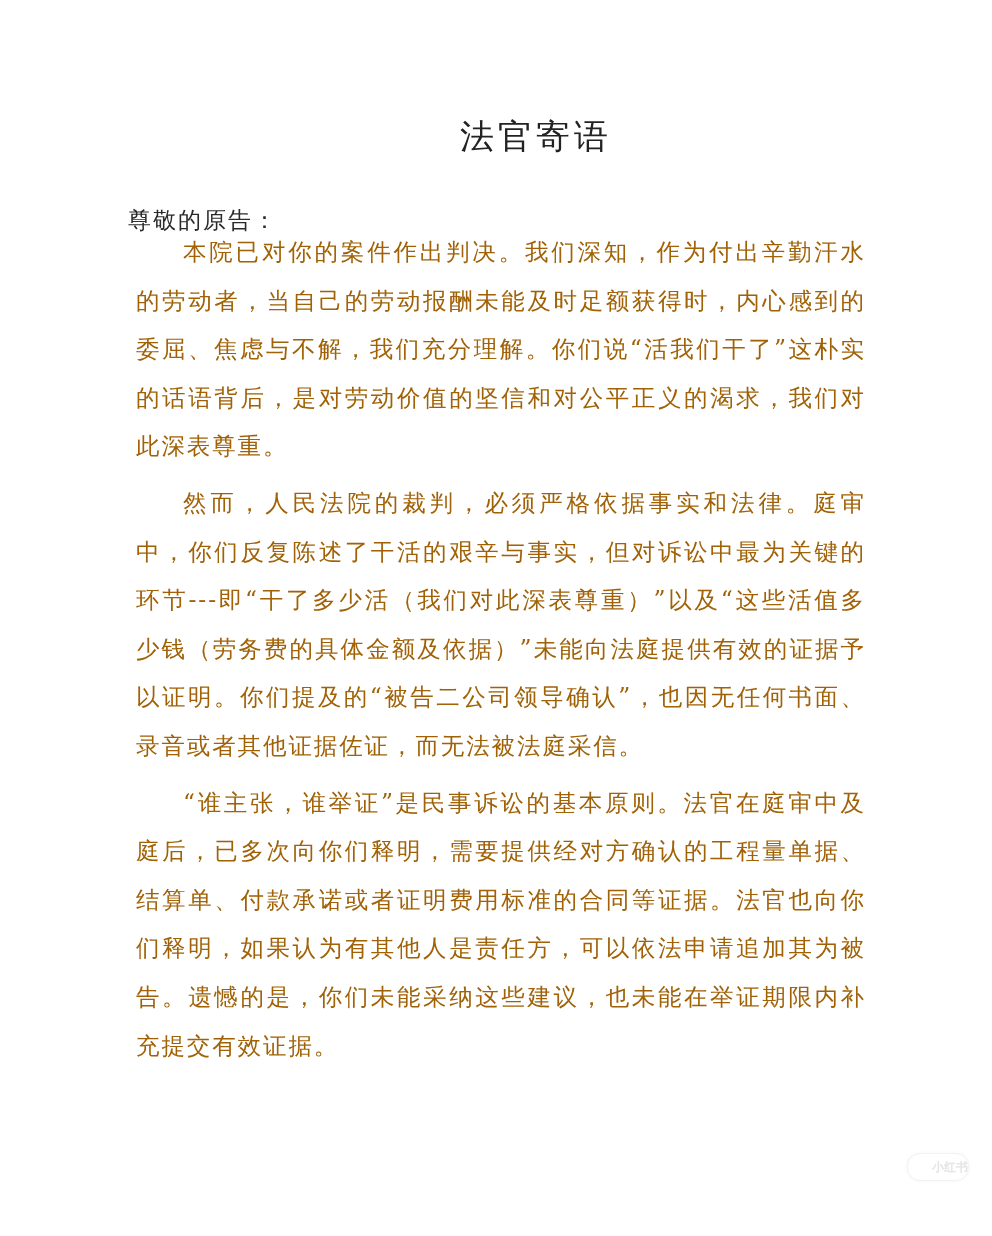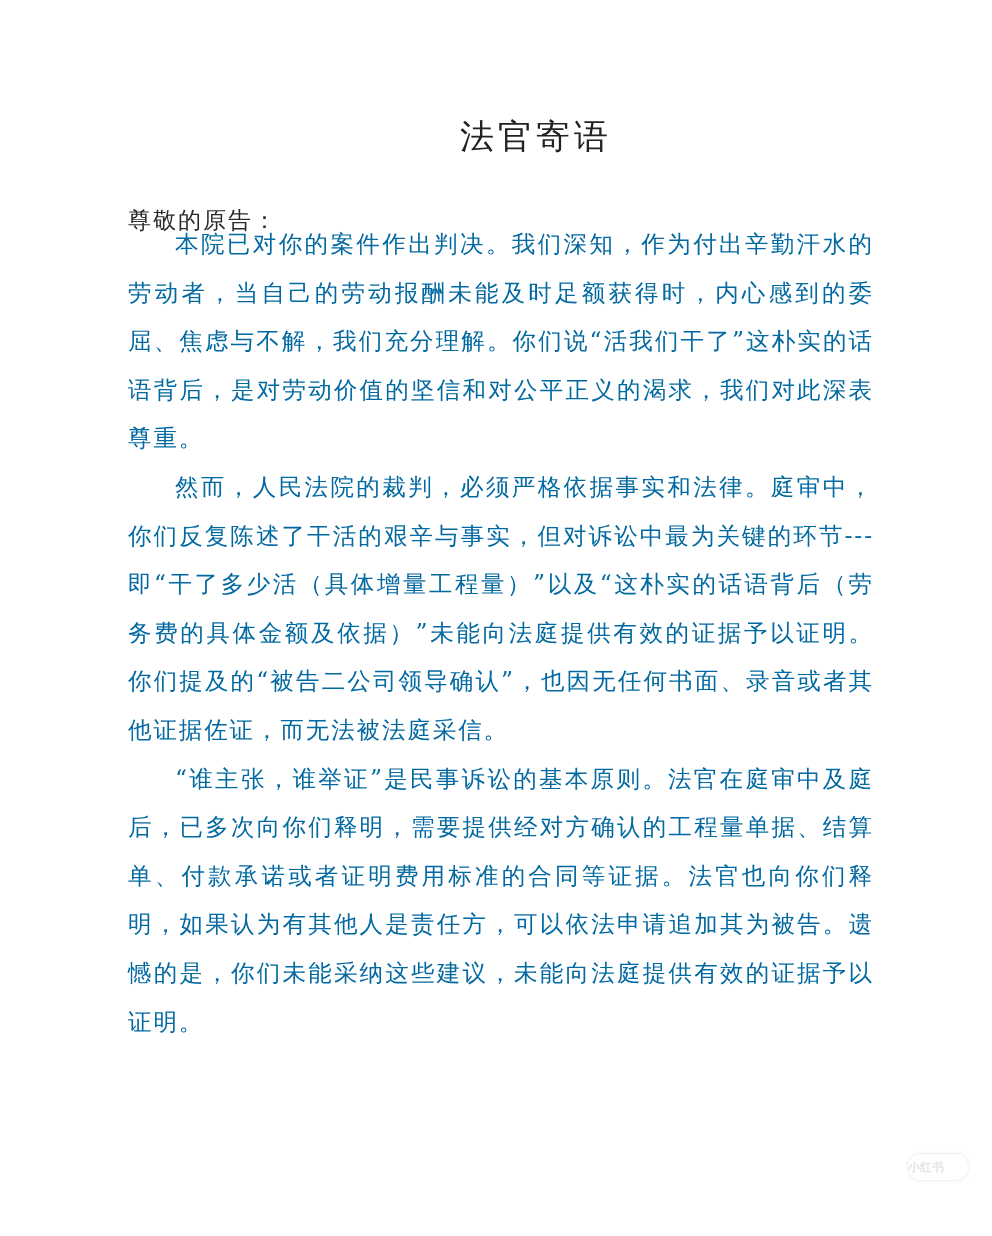--- a/index.html
+++ b/index.html
@@ -42,55 +42,55 @@
       color: #2a2a2a;
       margin-top: 28px;
     }
     .body-text {
       position: absolute;
       top: 220px;
       left: 128px;
       width: 746px;
     }
     .para {
-      margin: 0;
+      margin: 8px;
       font-size: 23.5px;
       line-height: 48.6px;
       text-indent: 2em;
       text-align: justify;
       text-justify: inter-character;
       letter-spacing: 1.9px;
-      color: #0369a1;
+      color: #a16207;
     }
     .para + .para {
       margin-top: 0;
     }
     .watermark {
       position: absolute;
       left: 907px;
       top: 1153px;
       width: 60px;
       height: 26px;
       border-radius: 13px;
       border: 1px solid #f2f2f2;
       box-shadow: 0 0 4px rgba(0,0,0,0.04);
       background: #ffffff;
       color: #e4e4e4;
       font-family: "DejaVu Sans", sans-serif;
       font-size: 12px;
       line-height: 26px;
-      text-align: left;
+      text-align: right;
       font-weight: bold;
     }
   </style>
 </head>
 <body>
 
 <div class="page">
   <div class="title">法官寄语</div>
   <div class="salutation">尊敬的原告：</div>
   <div class="body-text">
     <p class="para">本院已对你的案件作出判决。我们深知，作为付出辛勤汗水的劳动者，当自己的劳动报酬未能及时足额获得时，内心感到的委屈、焦虑与不解，我们充分理解。你们说“活我们干了”这朴实的话语背后，是对劳动价值的坚信和对公平正义的渴求，我们对此深表尊重。</p>
-    <p class="para">然而，人民法院的裁判，必须严格依据事实和法律。庭审中，你们反复陈述了干活的艰辛与事实，但对诉讼中最为关键的环节---即“干了多少活（具体增量工程量）”以及“这朴实的话语背后（劳务费的具体金额及依据）”未能向法庭提供有效的证据予以证明。你们提及的“被告二公司领导确认”，也因无任何书面、录音或者其他证据佐证，而无法被法庭采信。</p>
-    <p class="para">“谁主张，谁举证”是民事诉讼的基本原则。法官在庭审中及庭后，已多次向你们释明，需要提供经对方确认的工程量单据、结算单、付款承诺或者证明费用标准的合同等证据。法官也向你们释明，如果认为有其他人是责任方，可以依法申请追加其为被告。遗憾的是，你们未能采纳这些建议，未能向法庭提供有效的证据予以证明。</p>
+    <p class="para">然而，人民法院的裁判，必须严格依据事实和法律。庭审中，你们反复陈述了干活的艰辛与事实，但对诉讼中最为关键的环节---即“干了多少活（我们对此深表尊重）”以及“这些活值多少钱（劳务费的具体金额及依据）”未能向法庭提供有效的证据予以证明。你们提及的“被告二公司领导确认”，也因无任何书面、录音或者其他证据佐证，而无法被法庭采信。</p>
+    <p class="para">“谁主张，谁举证”是民事诉讼的基本原则。法官在庭审中及庭后，已多次向你们释明，需要提供经对方确认的工程量单据、结算单、付款承诺或者证明费用标准的合同等证据。法官也向你们释明，如果认为有其他人是责任方，可以依法申请追加其为被告。遗憾的是，你们未能采纳这些建议，也未能在举证期限内补充提交有效证据。</p>
   </div>
   <div class="watermark">小红书</div>
 </div>
 
 </body></html>

